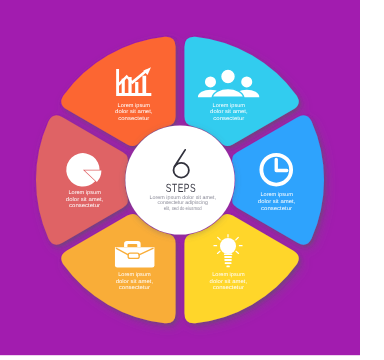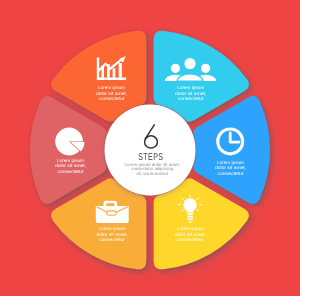--- a/index.html
+++ b/index.html
@@ -1,18 +1,18 @@
 <!DOCTYPE html>
 <html><head>
 <meta charset="utf-8">
 <title>6 Steps Circular Infographic</title>
 <style>
   html,body{margin:0;padding:0;background:#ffffff;}
   body{width:300px;height:300px;overflow:hidden;font-family:"Liberation Sans",sans-serif;}
-  #stage{position:relative;width:300px;height:296px;background:#ef4444;}
+  #stage{position:relative;width:300px;height:296px;background:#a21caf;}
   svg{display:block;}
   text{-webkit-font-smoothing:antialiased;text-rendering:geometricPrecision;}
   .seg-label{font-family:"Liberation Sans",sans-serif;fill:#ffffff;font-size:4.55px;text-anchor:middle;}
   .center-num{font-family:"Liberation Sans",sans-serif;fill:#31313c;font-size:30.5px;text-anchor:middle;font-weight:400;}
   .center-steps{font-family:"Liberation Sans",sans-serif;fill:#3a3a45;font-size:9.9px;text-anchor:middle;letter-spacing:0.55px;}
   .center-sub{font-family:"Liberation Sans",sans-serif;fill:#8c8c99;font-size:4.4px;text-anchor:middle;}
 </style>
 </head>
 <body>
 

